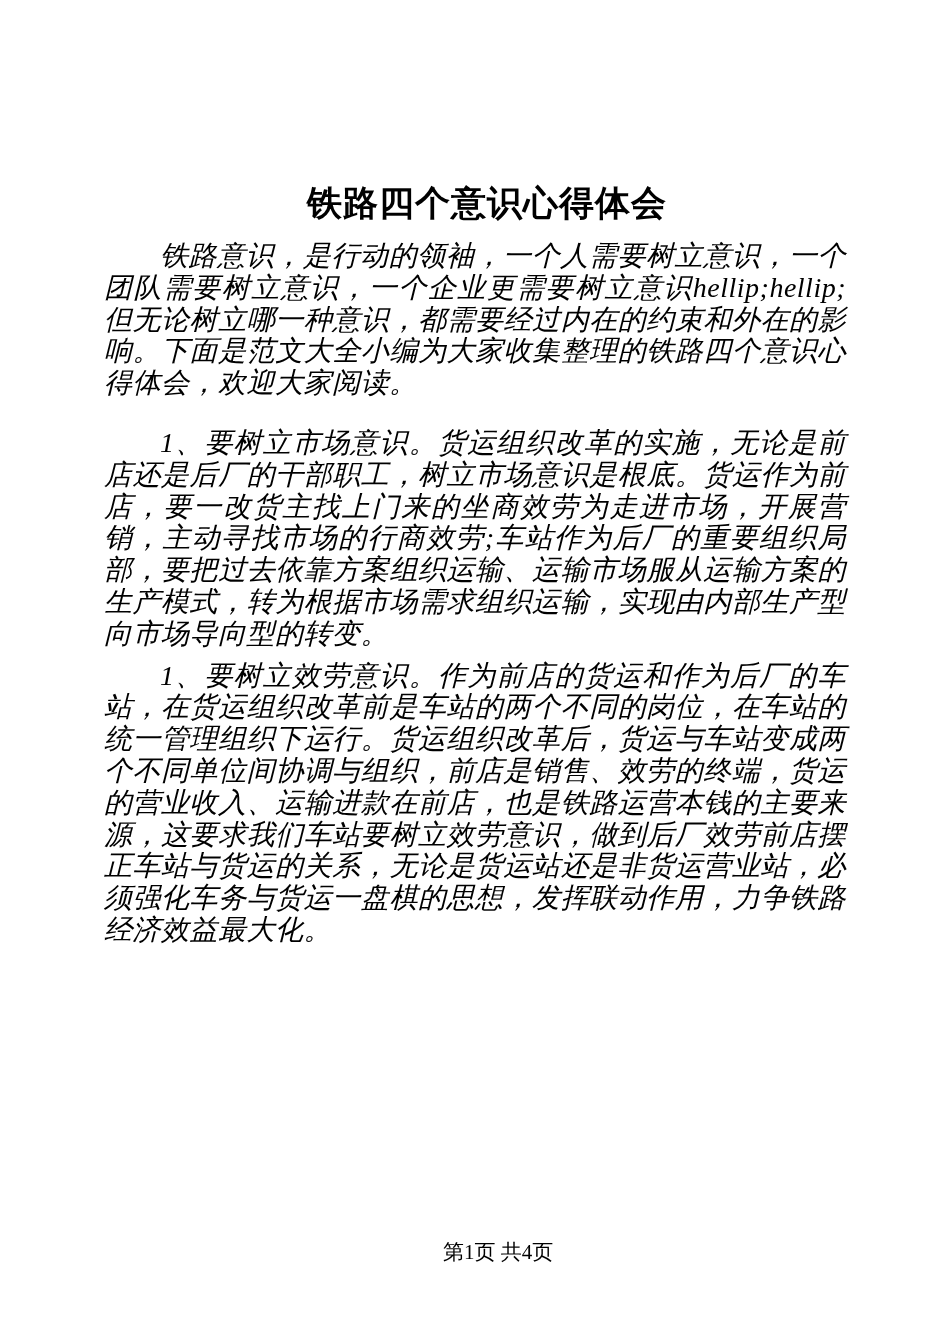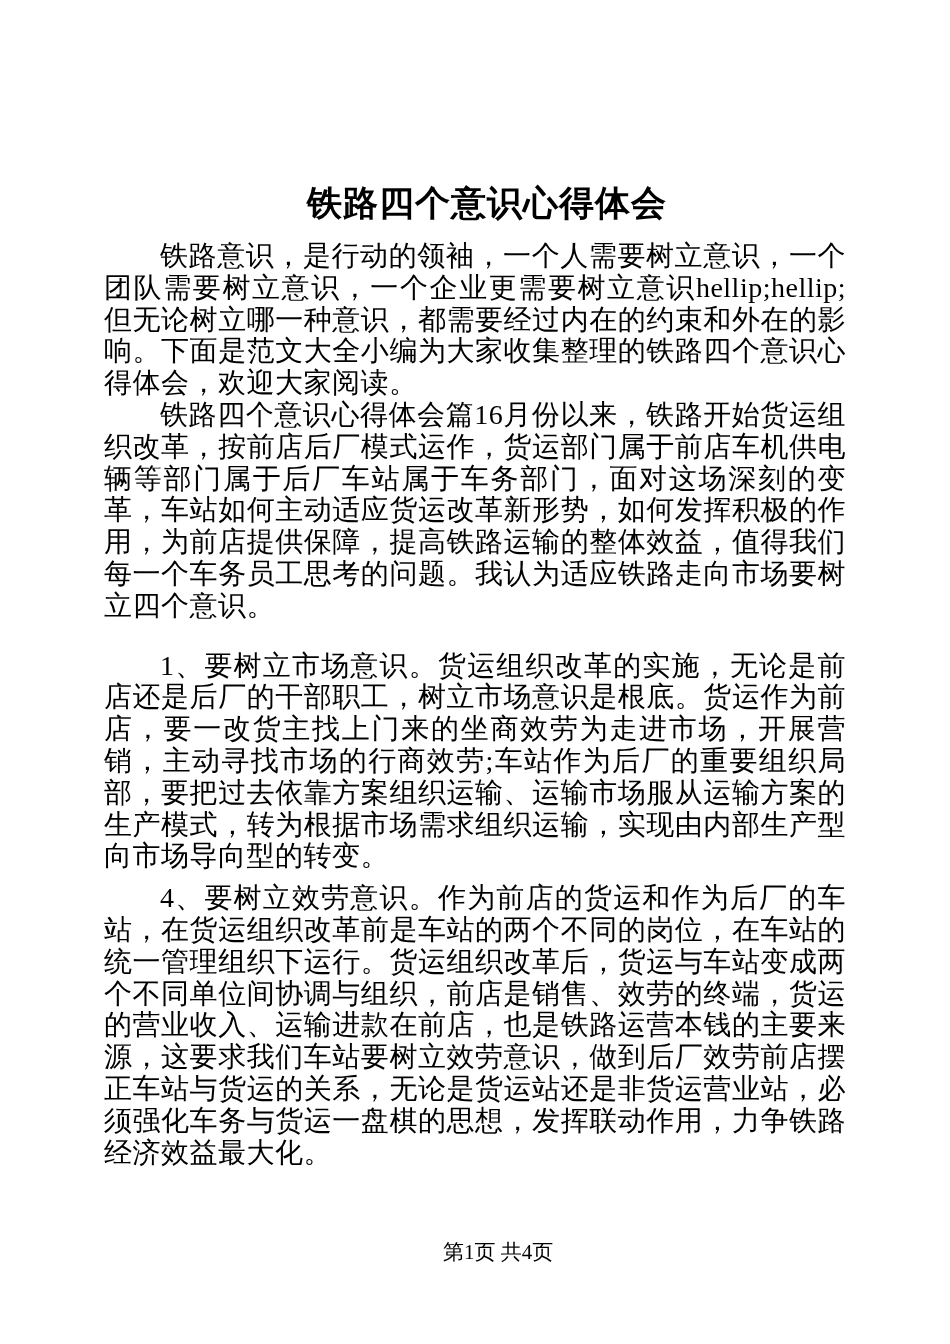--- a/index.html
+++ b/index.html
@@ -35,20 +35,21 @@
     width: 742px;
   }
   .content p {
     margin: 0;
     font-size: 28px;
     line-height: 31.8px;
     text-align: justify;
     text-indent: 2em;
     letter-spacing: 0.5px;
     word-break: break-all;
+    font-style: italic;
   }
   .content p.gap-after {
     margin-bottom: 10px;
     margin-top: 28px;
   }
   .page-footer {
     position: absolute;
     top: 1240px;
     left: 0;
     width: 100%;
@@ -63,22 +64,21 @@
 </style>
 </head>
 <body>
 
 <div class="page">
 
   <h1 class="doc-title">铁路四个意识心得体会</h1>
 
   <div class="content">
     <p>铁路意识，是行动的领袖，一个人需要树立意识，一个团队需要树立意识，一个企业更需要树立意识hellip;hellip;但无论树立哪一种意识，都需要经过内在的约束和外在的影响。下面是范文大全小编为大家收集整理的铁路四个意识心得体会，欢迎大家阅读。</p>
-    <p>铁路四个意识心得体会篇16月份以来，铁路开始货运组织改革，按前店后厂模式运作，货运部门属于前店车机供电辆等部门属于后厂车站属于车务部门，面对这场深刻的变革，车站如何主动适应货运改革新形势，如何发挥积极的作用，为前店提供保障，提高铁路运输的整体效益，值得我们每一个车务员工思考的问题。我认为适应铁路走向市场要树立四个意识。</p>
     <p class="gap-after">1、要树立市场意识。货运组织改革的实施，无论是前店还是后厂的干部职工，树立市场意识是根底。货运作为前店，要一改货主找上门来的坐商效劳为走进市场，开展营销，主动寻找市场的行商效劳;车站作为后厂的重要组织局部，要把过去依靠方案组织运输、运输市场服从运输方案的生产模式，转为根据市场需求组织运输，实现由内部生产型向市场导向型的转变。</p>
-    <p>4、要树立效劳意识。作为前店的货运和作为后厂的车站，在货运组织改革前是车站的两个不同的岗位，在车站的统一管理组织下运行。货运组织改革后，货运与车站变成两个不同单位间协调与组织，前店是销售、效劳的终端，货运的营业收入、运输进款在前店，也是铁路运营本钱的主要来源，这要求我们车站要树立效劳意识，做到后厂效劳前店摆正车站与货运的关系，无论是货运站还是非货运营业站，必须强化车务与货运一盘棋的思想，发挥联动作用，力争铁路经济效益最大化。</p>
+    <p>1、要树立效劳意识。作为前店的货运和作为后厂的车站，在货运组织改革前是车站的两个不同的岗位，在车站的统一管理组织下运行。货运组织改革后，货运与车站变成两个不同单位间协调与组织，前店是销售、效劳的终端，货运的营业收入、运输进款在前店，也是铁路运营本钱的主要来源，这要求我们车站要树立效劳意识，做到后厂效劳前店摆正车站与货运的关系，无论是货运站还是非货运营业站，必须强化车务与货运一盘棋的思想，发挥联动作用，力争铁路经济效益最大化。</p>
   </div>
 
   <div class="page-footer">
     <span class="footer-text">第1页 共4页</span>
   </div>
 
 </div>
 
 </body></html>

